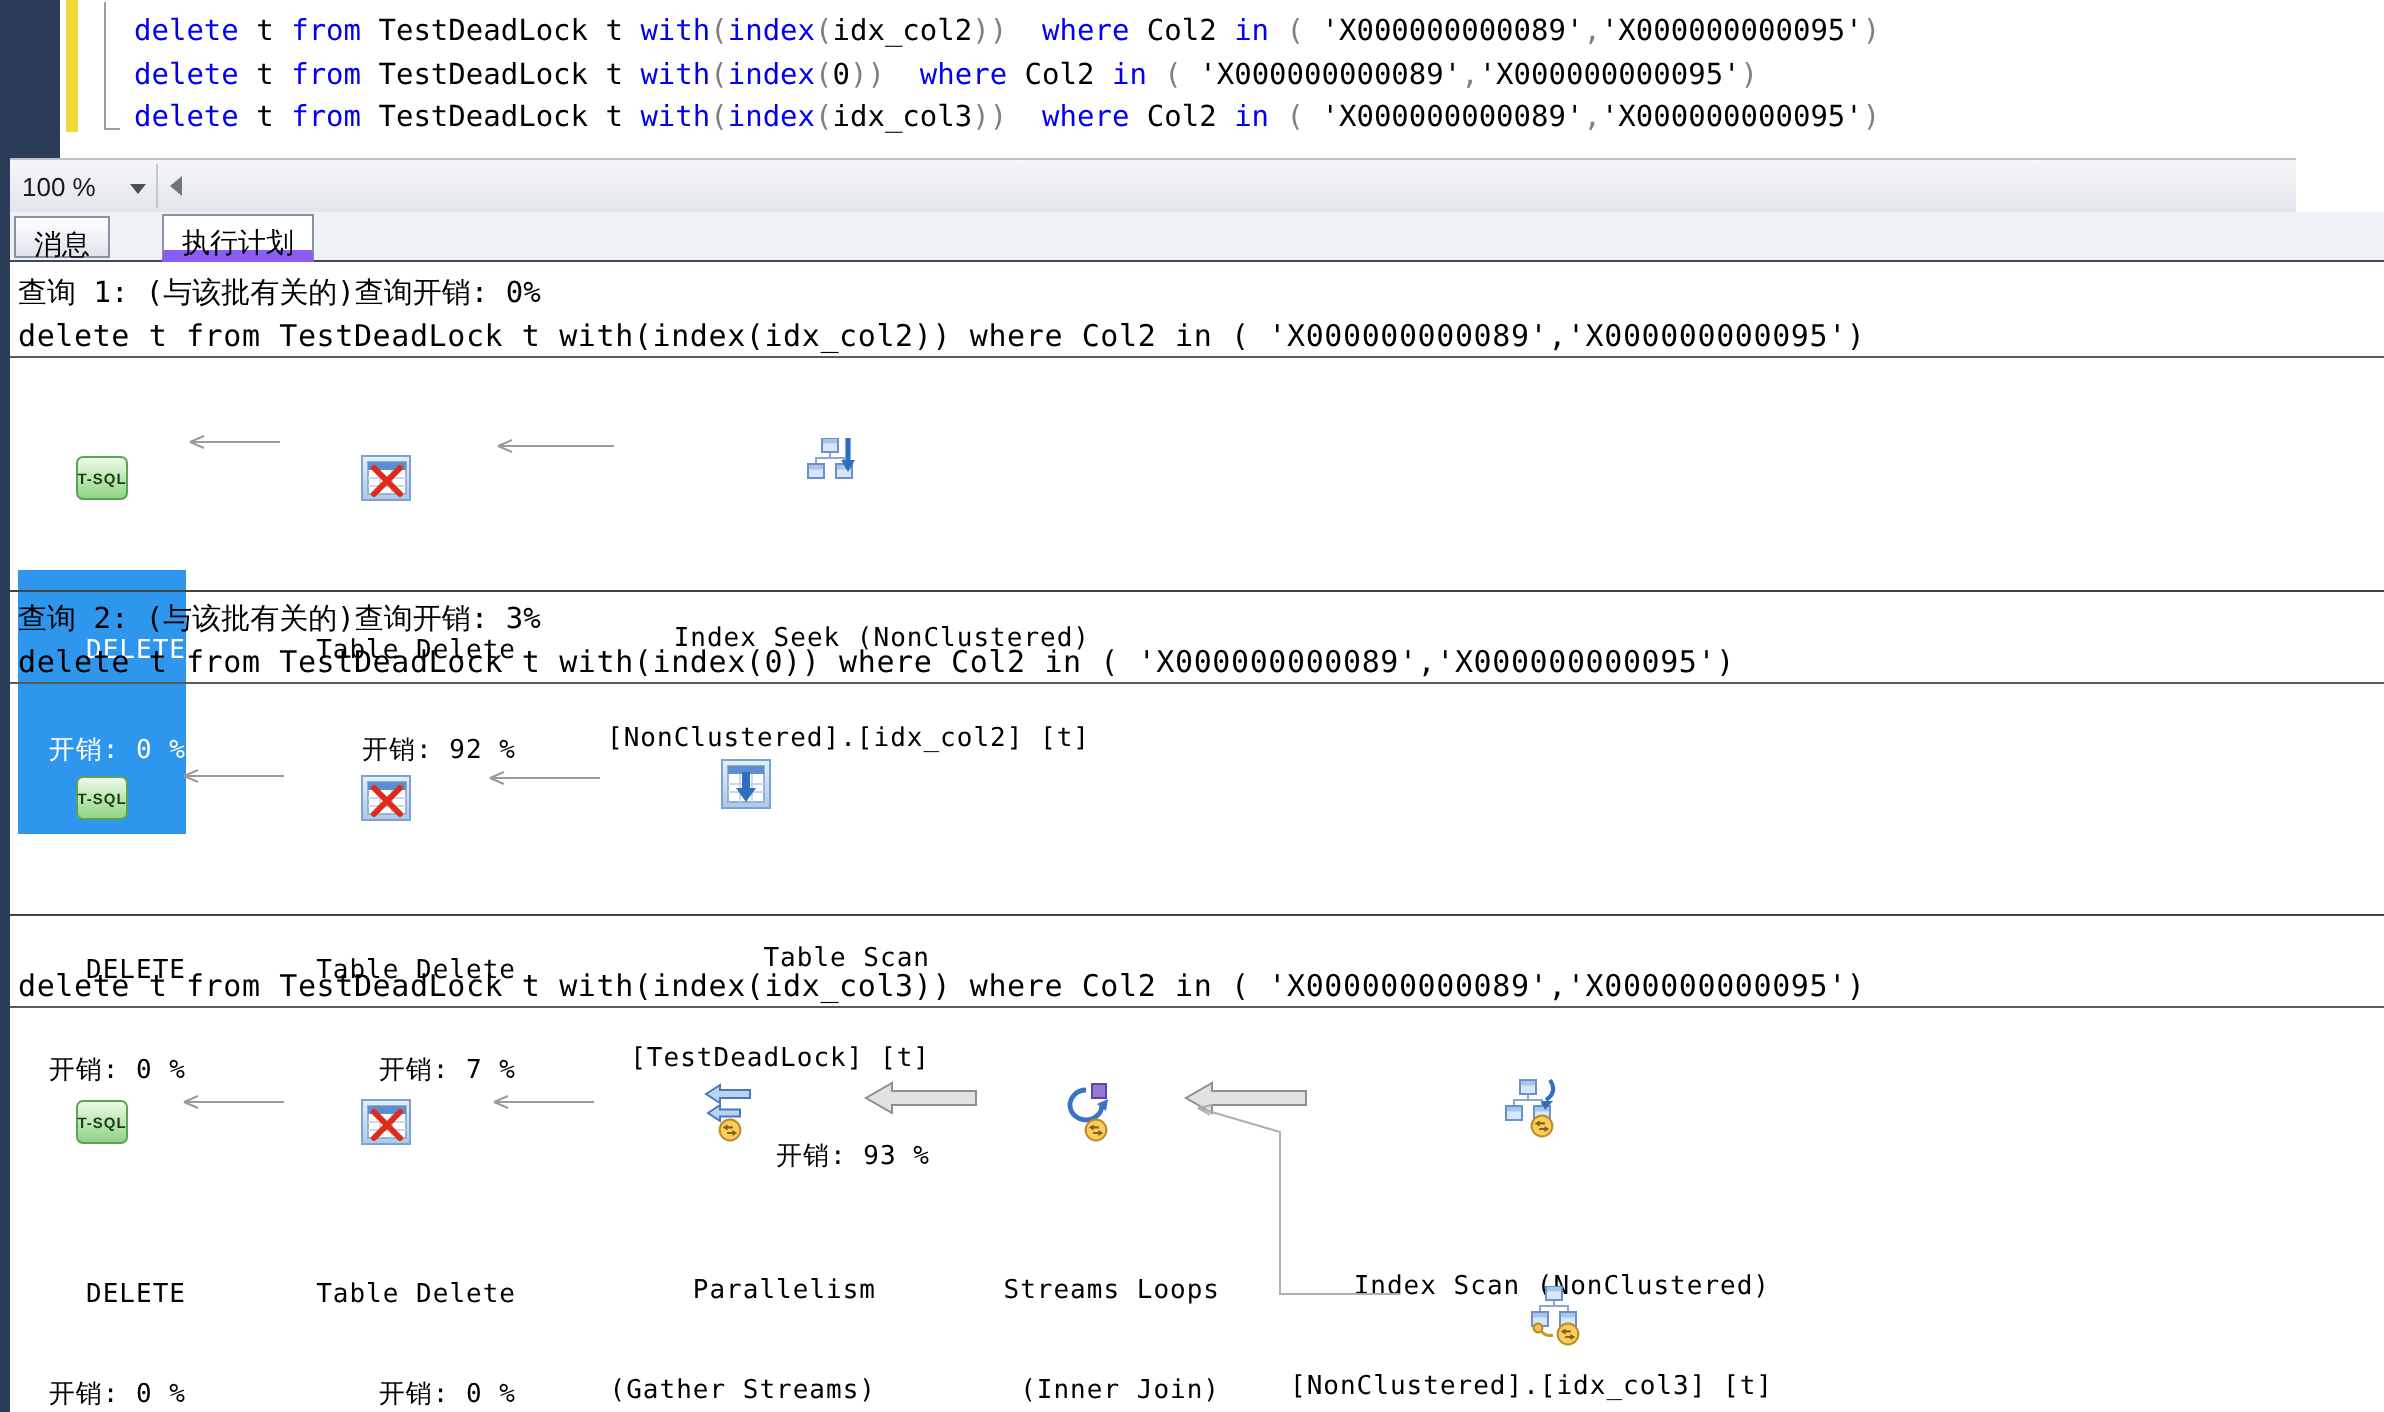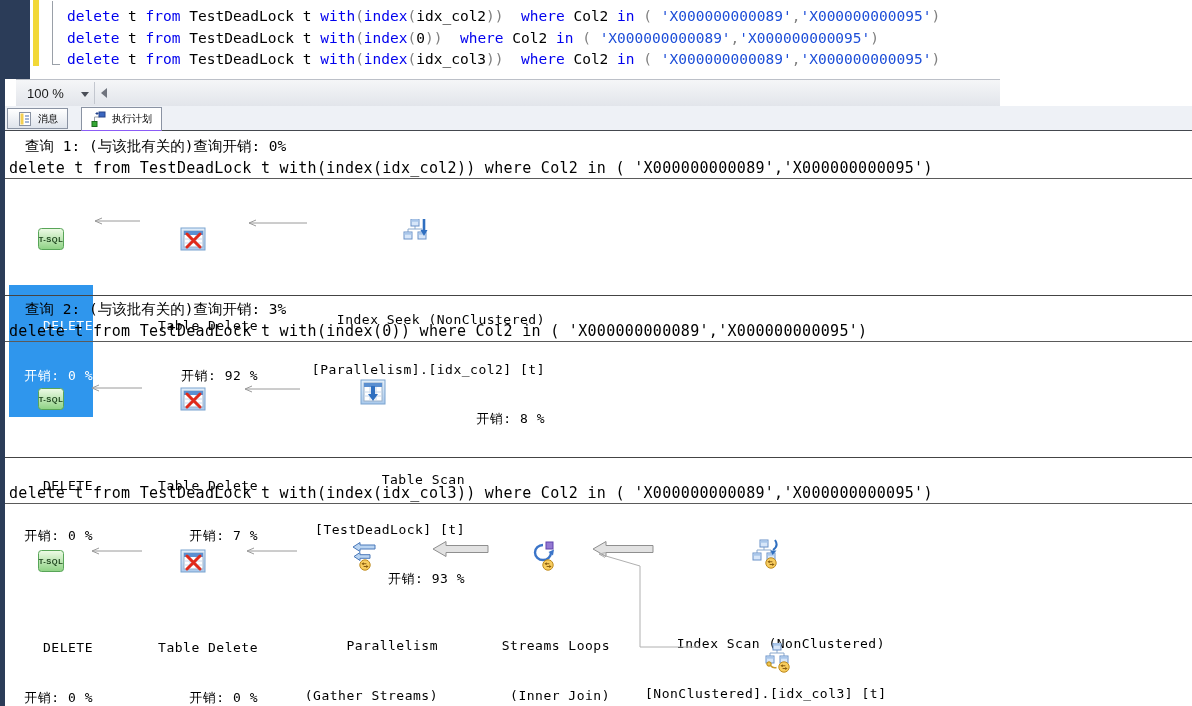--- a/index.html
+++ b/index.html
@@ -5,42 +5,42 @@
   html,body{margin:0;padding:0;background:#fff;}
   #screen{position:relative;width:1192px;height:706px;background:#fff;overflow:hidden;
           font-family:"DejaVu Sans Mono","Liberation Mono",monospace;color:#000;}
   
   .editor{position:absolute;left:0;top:0;width:1192px;height:79px;background:#fff;}
   .editor-margin{position:absolute;left:0;top:0;width:30px;height:79px;background:#2b3c58;}
   .change-bar{position:absolute;left:33px;top:0;width:6px;height:66px;background:#f2d838;}
   .fold-bracket{position:absolute;left:52px;top:1px;width:7px;height:63px;
                 border-left:1px solid #9aa0a8;border-bottom:1px solid #9aa0a8;}
   .code{position:absolute;left:67px;top:6px;font-size:14.5px;line-height:21.5px;white-space:pre;}
-  .kw{color:#0000ee}.pl{color:#000}.gr{color:#808080}.st{color:#1d4ed8}
+  .kw{color:#0000ee}.pl{color:#000}.gr{color:#808080}.st{color:#000000}
   
-  .zoomrow{position:absolute;left:16px;top:79px;width:984px;height:27px;
+  .zoomrow{position:absolute;left:0;top:79px;width:1148px;height:27px;
            background:linear-gradient(#f5f6f8,#e2e5eb);border-top:1px solid #bcc0c8;box-sizing:border-box;}
   .zoomctl{position:absolute;left:5px;top:1px;width:72px;height:25px;font-family:"Liberation Sans",sans-serif;
            font-size:13px;color:#1a1a1a;line-height:25px;padding-left:6px;box-sizing:border-box;}
   .zoom-caret{position:absolute;left:60px;top:11px;width:0;height:0;
               border-left:4px solid transparent;border-right:4px solid transparent;border-top:5px solid #4a4e57;}
   .zoomsep{position:absolute;left:78px;top:2px;width:1px;height:22px;background:#c3c7cf;}
   .scroll-left{position:absolute;left:85px;top:8px;width:0;height:0;
                border-top:5px solid transparent;border-bottom:5px solid transparent;border-right:6px solid #70747e;}
   
   .left-edge{position:absolute;left:0;top:79px;width:5px;height:627px;background:#2b3c58;}
   .tabrow{position:absolute;left:5px;top:106px;width:1187px;height:24px;background:#eef1f6;}
   .tab{position:absolute;display:flex;align-items:center;gap:5px;font-family:"Liberation Sans",sans-serif;
-       font-size:10px;border:1px solid #8a93a3;box-sizing:border-box;padding:0 9px;}
+       font-size:14px;border:1px solid #8a93a3;box-sizing:border-box;padding:0 9px;flex-direction:column;}
   .tab-messages{left:2px;top:2px;height:21px;background:linear-gradient(#ffffff,#dfe4ec);}
-  .tab-plan{left:76px;top:1px;height:24px;background:#fff;border-bottom:1px solid #8b5cf6;z-index:5;}
+  .tab-plan{left:76px;top:1px;height:24px;background:#fff;border-bottom:6px solid #8b5cf6;z-index:5;}
   .content-topline{position:absolute;left:5px;top:130px;width:1187px;height:1px;background:#44484e;}
   
   .qheader,.qstmt{position:absolute;white-space:pre;}
-  .qheader{left:9px;font-size:14.5px;margin-left:16px;}
+  .qheader{left:9px;font-size:14.5px;}
   .qstmt{left:9px;font-size:15px;letter-spacing:0.3px;}
   .hr{position:absolute;left:5px;width:1187px;height:1px;background:#5a5a5a;}
   .node{position:absolute;text-align:right;font-size:13px;letter-spacing:0.5px;line-height:16.5px;white-space:pre;}
   .node .nicon{display:block;margin:0 auto 1px;}
   .ntext{display:block;width:100%;}
   .ntext.selected{background:#2f96ed;color:#fff;}
   svg.connectors{position:absolute;left:0;top:0;pointer-events:none;}
   .defs{position:absolute;width:0;height:0;overflow:hidden;}
 </style>
 </head>
@@ -146,22 +146,21 @@
   </div>
 
   <div class="node" style="left:285px;top:186px;width:260px">
     <svg class="nicon" width="26" height="26" viewBox="0 0 26 26">
       <use href="#cubetree"></use>
       <path d="M22 0 v12" stroke="#2f6fc0" stroke-width="2.6"></path>
       <path d="M18.5 11 h7 l-3.5 6 z" fill="#2f6fc0"></path>
     </svg>
     <span class="ntext">
       <div>Index Seek (NonClustered)</div>
-      <div>[Parallelism].[idx_col2] [t]</div>
-      <div>开销: 8 %</div>
+      <div>[NonClustered].[idx_col2] [t]</div>
     </span>
   </div>
 
   <div class="hr" style="top:295px;background:#444"></div>
   <div class="qheader" style="top:300px">查询 2: (与该批有关的)查询开销: 3%</div>
   <div class="qstmt" style="top:322px">delete t from TestDeadLock t with(index(0)) where Col2 in ( 'X000000000089','X000000000095')</div>
   <div class="hr" style="top:341px"></div>
 
   <div class="node" style="left:9px;top:354px;width:84px">
     <svg class="nicon" width="28" height="24" viewBox="0 0 28 24">

